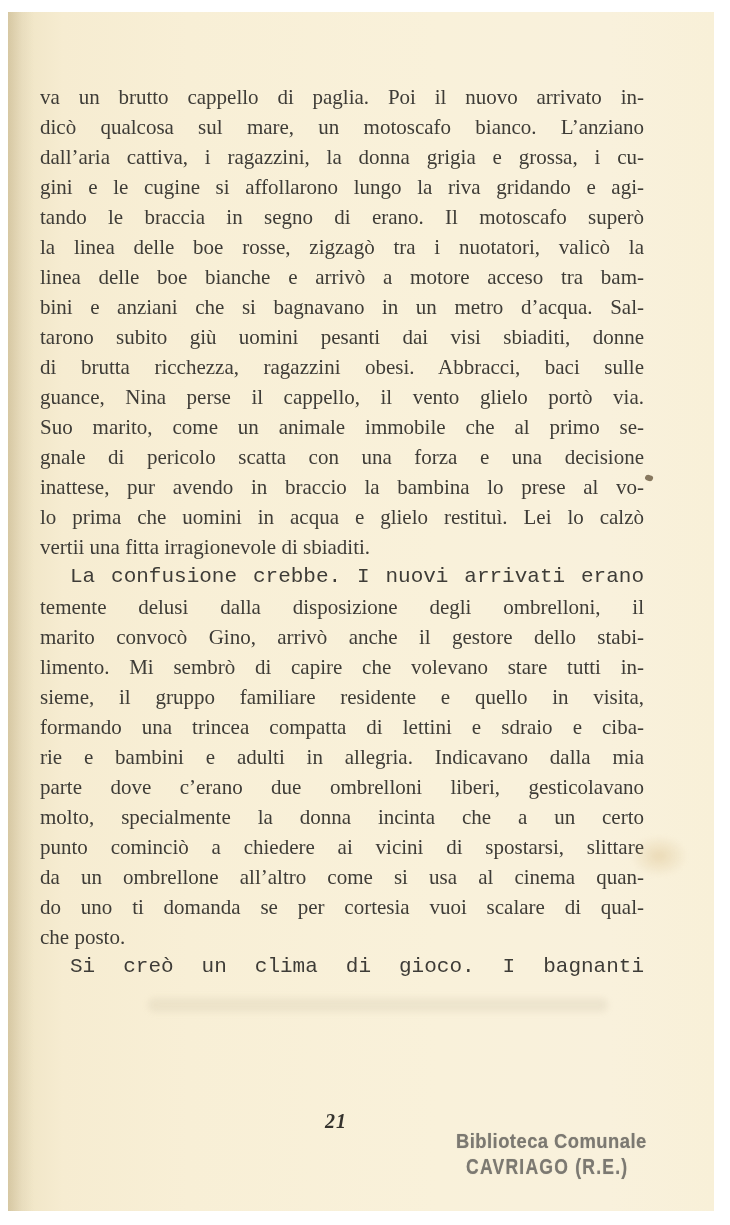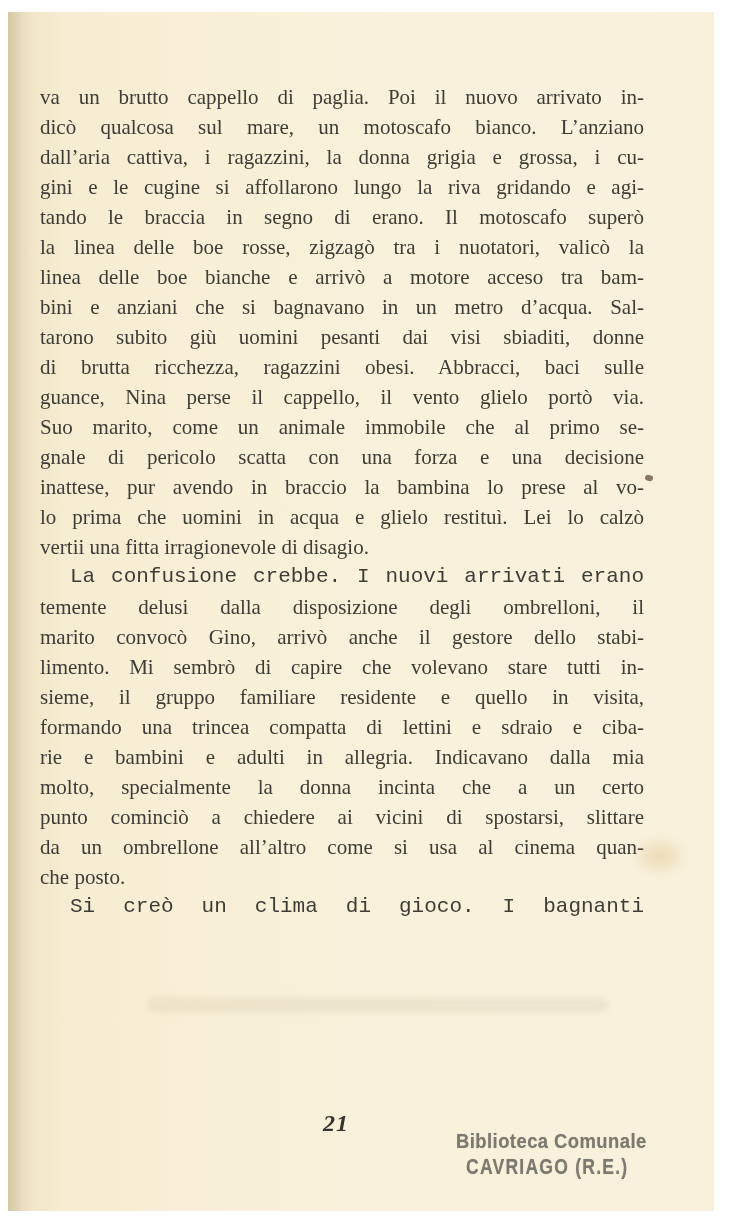--- a/index.html
+++ b/index.html
@@ -56,21 +56,21 @@
   .line.indent {
     text-indent: 30px;
     font-family: Liberation Mono, monospace;
   }
   .page-number {
     position: absolute;
     left: 298px;
     top: 1098px;
     width: 60px;
     text-align: center;
-    font-size: 24px;
+    font-size: 20px;
     font-style: italic;
     font-weight: bold;
     color: #35332e;
     letter-spacing: 1px;
   }
   .stamp {
     position: absolute;
     left: 448px;
     top: 1118px;
     color: #73706a;
@@ -150,31 +150,33 @@
         <div class="line">la linea delle boe rosse, zigzagò tra i nuotatori, valicò la</div>
         <div class="line">linea delle boe bianche e arrivò a motore acceso tra bam-</div>
         <div class="line">bini e anziani che si bagnavano in un metro d’acqua. Sal-</div>
         <div class="line">tarono subito giù uomini pesanti dai visi sbiaditi, donne</div>
         <div class="line">di brutta ricchezza, ragazzini obesi. Abbracci, baci sulle</div>
         <div class="line">guance, Nina perse il cappello, il vento glielo portò via.</div>
         <div class="line">Suo marito, come un animale immobile che al primo se-</div>
         <div class="line">gnale di pericolo scatta con una forza e una decisione</div>
         <div class="line">inattese, pur avendo in braccio la bambina lo prese al vo-</div>
         <div class="line">lo prima che uomini in acqua e glielo restituì. Lei lo calzò</div>
-        <div class="line end">vertii una fitta irragionevole di disagio.</div>
+        <div class="line end">vertii una fitta irragionevole di sbiaditi.</div>
         <div class="line indent">La confusione crebbe. I nuovi arrivati erano eviden-</div>
         <div class="line">temente delusi dalla disposizione degli ombrelloni, il</div>
         <div class="line">marito convocò Gino, arrivò anche il gestore dello stabi-</div>
         <div class="line">limento. Mi sembrò di capire che volevano stare tutti in-</div>
         <div class="line">sieme, il gruppo familiare residente e quello in visita,</div>
         <div class="line">formando una trincea compatta di lettini e sdraio e ciba-</div>
         <div class="line">rie e bambini e adulti in allegria. Indicavano dalla mia</div>
+        <div class="line">parte dove c’erano due ombrelloni liberi, gesticolavano</div>
         <div class="line">molto, specialmente la donna incinta che a un certo</div>
         <div class="line">punto cominciò a chiedere ai vicini di spostarsi, slittare</div>
         <div class="line">da un ombrellone all’altro come si usa al cinema quan-</div>
+        <div class="line">do uno ti domanda se per cortesia vuoi scalare di qual-</div>
         <div class="line end">che posto.</div>
         <div class="line indent">Si creò un clima di gioco. I bagnanti tentennavano,</div>
       </div>
 
     <div class="page-number">21</div>
 
     <div class="stamp">
       <div class="stamp-line1">Biblioteca Comunale</div>
       <div class="stamp-line2">CAVRIAGO (R.E.)</div>
     </div>

